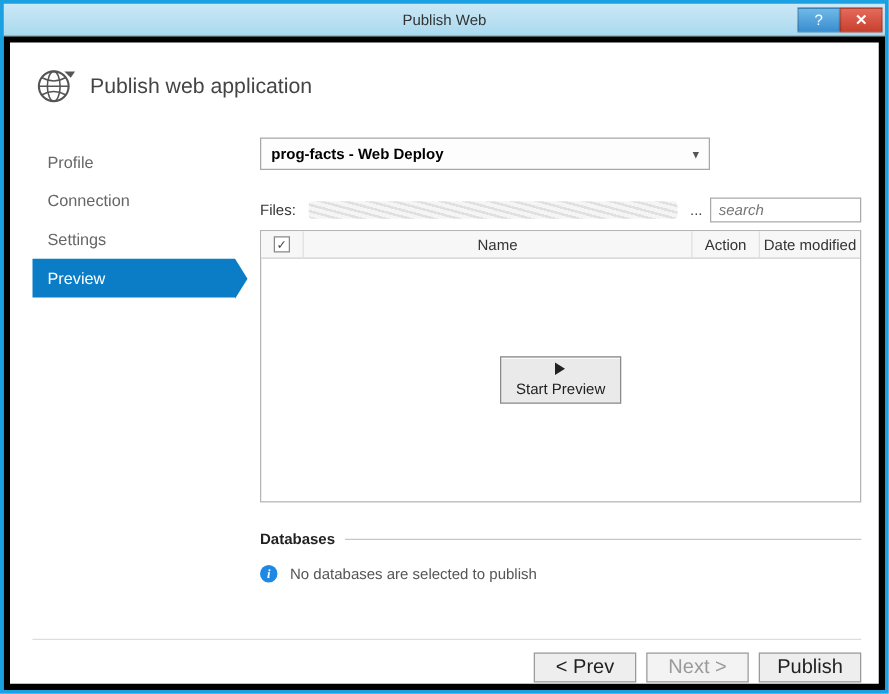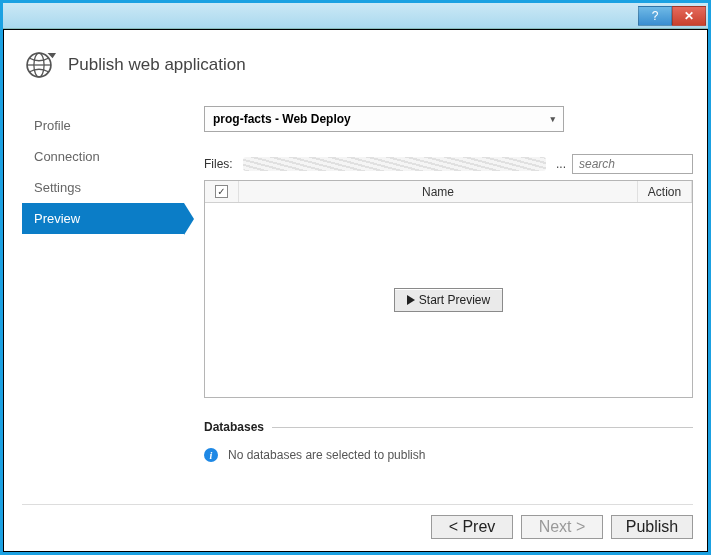--- a/index.html
+++ b/index.html
@@ -29,23 +29,23 @@
   .titlebar .spacer { flex: 1; }
   .title { position:absolute; left:0; right:0; text-align:center; color:#333; font-size:12px; pointer-events:none;}
   .winbtns { display:flex; gap:0; margin-right:2px; z-index:2;}
   .winbtn {
     width:34px; height:20px; display:flex; align-items:center; justify-content:center;
     font-size:12px; color:#fff; border:1px solid rgba(0,0,0,.2);
   }
   .winbtn.help { background:linear-gradient(#6fb9e6,#3a8ed0); }
   .winbtn.close { background:linear-gradient(#e56a5c,#c8412e); font-weight:bold;}
   .content {
-    flex:1; background:#fff; border:1px solid #000000;
+    flex:1; background:#fff; border:5px solid #000000;
     display:flex; flex-direction:column;
-    padding: 18px 14px 12px 18px;
+    padding: 18px 14px 1px 18px;
   }
   .header { display:flex; align-items:center; gap:12px; margin-bottom:24px; }
   .globe { width:34px; height:34px; }
   .hlabel { font-size:17px; color:#444; }
   .body { flex:1; display:flex; gap:0; }
   .sidebar { width:162px; padding-top:4px;}
   .nav-item {
     padding:8px 12px; color:#666; font-size:13px; position:relative;
   }
   .nav-item.active {
@@ -83,20 +83,21 @@
   .th.chk{width:34px;}
   .th.name{flex:1;}
   .th.act{width:54px;}
   .th.date{width:80px; border-right:none;}
   .chkbx{ width:13px;height:13px;border:1px solid #888;background:#fff;display:flex;align-items:center;justify-content:center;font-size:10px;color:#444;}
   .tbody{ flex:1; display:flex; align-items:center; justify-content:center;}
   .start-btn{
     border:1px solid #8a8a8a; background:#eaeaea; padding:4px 12px;
     display:flex; align-items:center; gap:4px; font-size:12px; color:#222;
     box-shadow: inset 0 1px 0 #fff;
+    flex-direction: column;
   }
   .play{width:0;height:0;border-top:5px solid transparent;border-bottom:5px solid transparent;border-left:8px solid #222;}
   .db-section{ margin-top:22px;}
   .db-head{ display:flex; align-items:center; gap:8px; color:#222; font-weight:bold; font-size:12px;}
   .hr{ flex:1; height:1px; background:#c8c8c8;}
   .db-msg{ display:flex; align-items:center; gap:10px; margin-top:14px; color:#555;}
   .info-icon{ width:14px;height:14px;border-radius:50%;background:#1e88e5;color:#fff;font-weight:bold;font-size:10px;display:flex;align-items:center;justify-content:center;font-style:italic;font-family:Georgia,serif;}
   .footer{
     border-top:1px solid #ddd; margin-top:10px; padding-top:10px;
     display:flex; justify-content:flex-end; gap:8px;
@@ -105,20 +106,21 @@
     width:82px; height:24px; border:1px solid #9a9a9a; background:#eee;
     font-size:16px; color:#222; display:flex;align-items:center;justify-content:center;
   }
   .btn.disabled{ color:#9a9a9a; background:#f3f3f3;}
 </style>
 </head>
 <body>
 
 <div class="window">
   <div class="titlebar">
+    <div class="title">Publish Web</div>
     <div class="spacer"></div>
     <div class="winbtns">
       <div class="winbtn help">?</div>
       <div class="winbtn close">✕</div>
     </div>
   </div>
 
   <div class="content">
     <div class="header">
       <svg class="globe" viewBox="0 0 40 40">
@@ -153,20 +155,21 @@
           <input class="search" placeholder="search" style="">
         </div>
 
         <div class="table">
           <div class="thead">
             <div class="th chk">
               <div class="chkbx">✓</div>
             </div>
             <div class="th name">Name</div>
             <div class="th act">Action</div>
+            <div class="th date">Date modified</div>
           </div>
           <div class="tbody">
             <button class="start-btn">
               <span class="play"></span>
               <span>Start Preview</span>
             </button>
           </div>
         </div>
 
         <div class="db-section">

